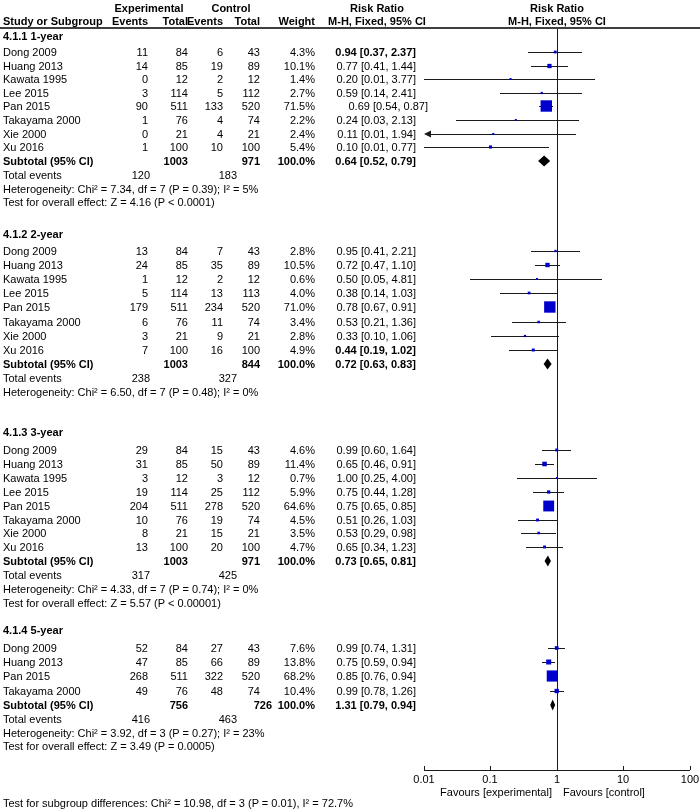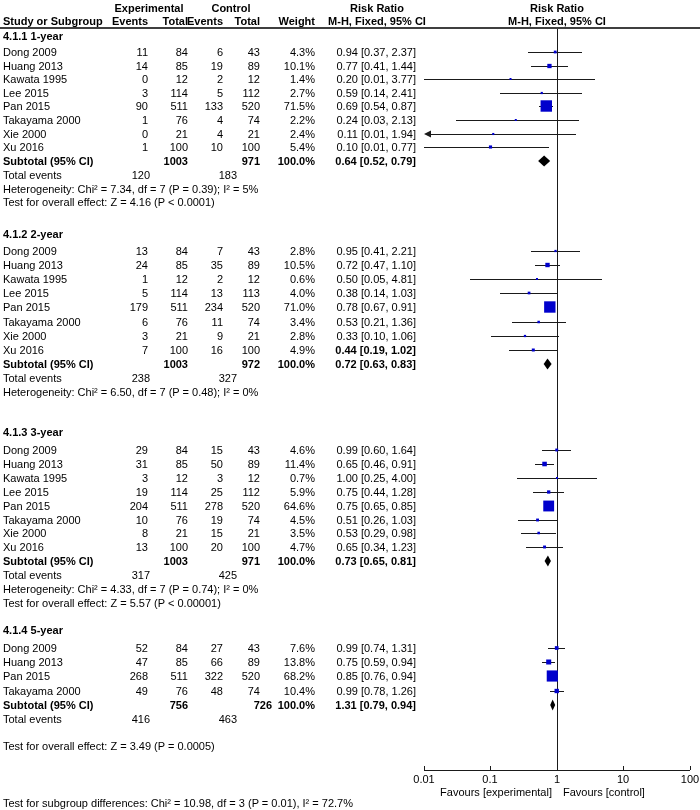--- a/index.html
+++ b/index.html
@@ -114,21 +114,21 @@
   <div class="t l" style="left:563px;top:792px">Favours [control]</div>
 
   <div class="t l" style="left:3px;top:803px">Test for subgroup differences: Chi² = 10.98, df = 3 (P = 0.01), I² = 72.7%</div>
 <div class="t l b" style="left: 3px; top: 36px;">4.1.1 1-year</div>
     <div class="t l" style="left: 3px; top: 52px;">Dong 2009</div>
     <div class="t r" style="right: 552px; top: 52px;">11</div>
     <div class="t r" style="right: 512px; top: 52px;">84</div>
     <div class="t r" style="right: 477px; top: 52px;">6</div>
     <div class="t r" style="right: 440px; top: 52px;">43</div>
     <div class="t r" style="right: 385px; top: 52px;">4.3%</div>
-    <div class="t r" style="right: 284px; top: 52px;">0.94 [0.37, 2.37]</div>
+    <div class="t r" style="right: 284px; top: 52px; font-weight: bold;">0.94 [0.37, 2.37]</div>
     <div class="t l" style="left: 3px; top: 65.6px;">Huang 2013</div>
     <div class="t r" style="right: 552px; top: 65.6px;">14</div>
     <div class="t r" style="right: 512px; top: 65.6px;">85</div>
     <div class="t r" style="right: 477px; top: 65.6px;">19</div>
     <div class="t r" style="right: 440px; top: 65.6px;">89</div>
     <div class="t r" style="right: 385px; top: 65.6px;">10.1%</div>
     <div class="t r" style="right: 284px; top: 65.6px;">0.77 [0.41, 1.44]</div>
     <div class="t l" style="left: 3px; top: 79.2px;">Kawata 1995</div>
     <div class="t r" style="right: 552px; top: 79.2px;">0</div>
     <div class="t r" style="right: 512px; top: 79.2px;">12</div>
@@ -142,21 +142,21 @@
     <div class="t r" style="right: 477px; top: 92.8px;">5</div>
     <div class="t r" style="right: 440px; top: 92.8px;">112</div>
     <div class="t r" style="right: 385px; top: 92.8px;">2.7%</div>
     <div class="t r" style="right: 284px; top: 92.8px;">0.59 [0.14, 2.41]</div>
     <div class="t l" style="left: 3px; top: 106.4px;">Pan 2015</div>
     <div class="t r" style="right: 552px; top: 106.4px;">90</div>
     <div class="t r" style="right: 512px; top: 106.4px;">511</div>
     <div class="t r" style="right: 477px; top: 106.4px;">133</div>
     <div class="t r" style="right: 440px; top: 106.4px;">520</div>
     <div class="t r" style="right: 385px; top: 106.4px;">71.5%</div>
-    <div class="t r" style="right: 284px; top: 106.4px;">0.69 [0.54, 0.87]</div>
+    <div class="t r" style="right: 272px; top: 106.4px;">0.69 [0.54, 0.87]</div>
     <div class="t l" style="left: 3px; top: 120px;">Takayama 2000</div>
     <div class="t r" style="right: 552px; top: 120px;">1</div>
     <div class="t r" style="right: 512px; top: 120px;">76</div>
     <div class="t r" style="right: 477px; top: 120px;">4</div>
     <div class="t r" style="right: 440px; top: 120px;">74</div>
     <div class="t r" style="right: 385px; top: 120px;">2.2%</div>
     <div class="t r" style="right: 284px; top: 120px;">0.24 [0.03, 2.13]</div>
     <div class="t l" style="left: 3px; top: 133.6px;">Xie 2000</div>
     <div class="t r" style="right: 552px; top: 133.6px;">0</div>
     <div class="t r" style="right: 512px; top: 133.6px;">21</div>
@@ -233,21 +233,21 @@
     <div class="t r" style="right: 284px; top: 335.6px;">0.33 [0.10, 1.06]</div>
     <div class="t l" style="left: 3px; top: 349.7px;">Xu 2016</div>
     <div class="t r" style="right: 552px; top: 349.7px;">7</div>
     <div class="t r" style="right: 512px; top: 349.7px;">100</div>
     <div class="t r" style="right: 477px; top: 349.7px;">16</div>
     <div class="t r" style="right: 440px; top: 349.7px;">100</div>
     <div class="t r" style="right: 385px; top: 349.7px;">4.9%</div>
     <div class="t r" style="right: 284px; top: 349.7px; font-weight: bold;">0.44 [0.19, 1.02]</div>
     <div class="t l b" style="left: 3px; top: 363.8px;">Subtotal (95% CI)</div>
     <div class="t r b" style="right: 512px; top: 363.8px;">1003</div>
-    <div class="t r b" style="right: 440px; top: 363.8px;">972</div>
+    <div class="t r b" style="right: 440px; top: 363.8px;">844</div>
     <div class="t r b" style="right: 385px; top: 363.8px;">100.0%</div>
     <div class="t r b" style="right: 284px; top: 363.8px;">0.72 [0.63, 0.83]</div>
     <div class="t l" style="left: 3px; top: 377.8px;">Total events</div>
     <div class="t r" style="right: 550px; top: 377.8px;">238</div>
     <div class="t r" style="right: 463px; top: 377.8px;">327</div>
     <div class="t l" style="left: 3px; top: 391.6px;">Heterogeneity: Chi² = 6.50, df = 7 (P = 0.48); I² = 0%</div>
     <div class="t l b" style="left: 3px; top: 432px;">4.1.3 3-year</div>
     <div class="t l" style="left: 3px; top: 450px;">Dong 2009</div>
     <div class="t r" style="right: 552px; top: 450px;">29</div>
     <div class="t r" style="right: 512px; top: 450px;">84</div>
@@ -344,14 +344,15 @@
     <div class="t r" style="right: 385px; top: 690.6px;">10.4%</div>
     <div class="t r" style="right: 284px; top: 690.6px;">0.99 [0.78, 1.26]</div>
     <div class="t l b" style="left: 3px; top: 704.8px;">Subtotal (95% CI)</div>
     <div class="t r b" style="right: 512px; top: 704.8px;">756</div>
     <div class="t r b" style="right: 428px; top: 704.8px;">726</div>
     <div class="t r b" style="right: 385px; top: 704.8px;">100.0%</div>
     <div class="t r b" style="right: 284px; top: 704.8px;">1.31 [0.79, 0.94]</div>
     <div class="t l" style="left: 3px; top: 718.8px;">Total events</div>
     <div class="t r" style="right: 550px; top: 718.8px;">416</div>
     <div class="t r" style="right: 463px; top: 718.8px;">463</div>
+    <div class="t l" style="left: 3px; top: 732.6px;">Heterogeneity: Chi² = 3.92, df = 3 (P = 0.27); I² = 23%</div>
     <div class="t l" style="left: 3px; top: 746.4px;">Test for overall effect: Z = 3.49 (P = 0.0005)</div>
   </div>
 
 </body></html>

